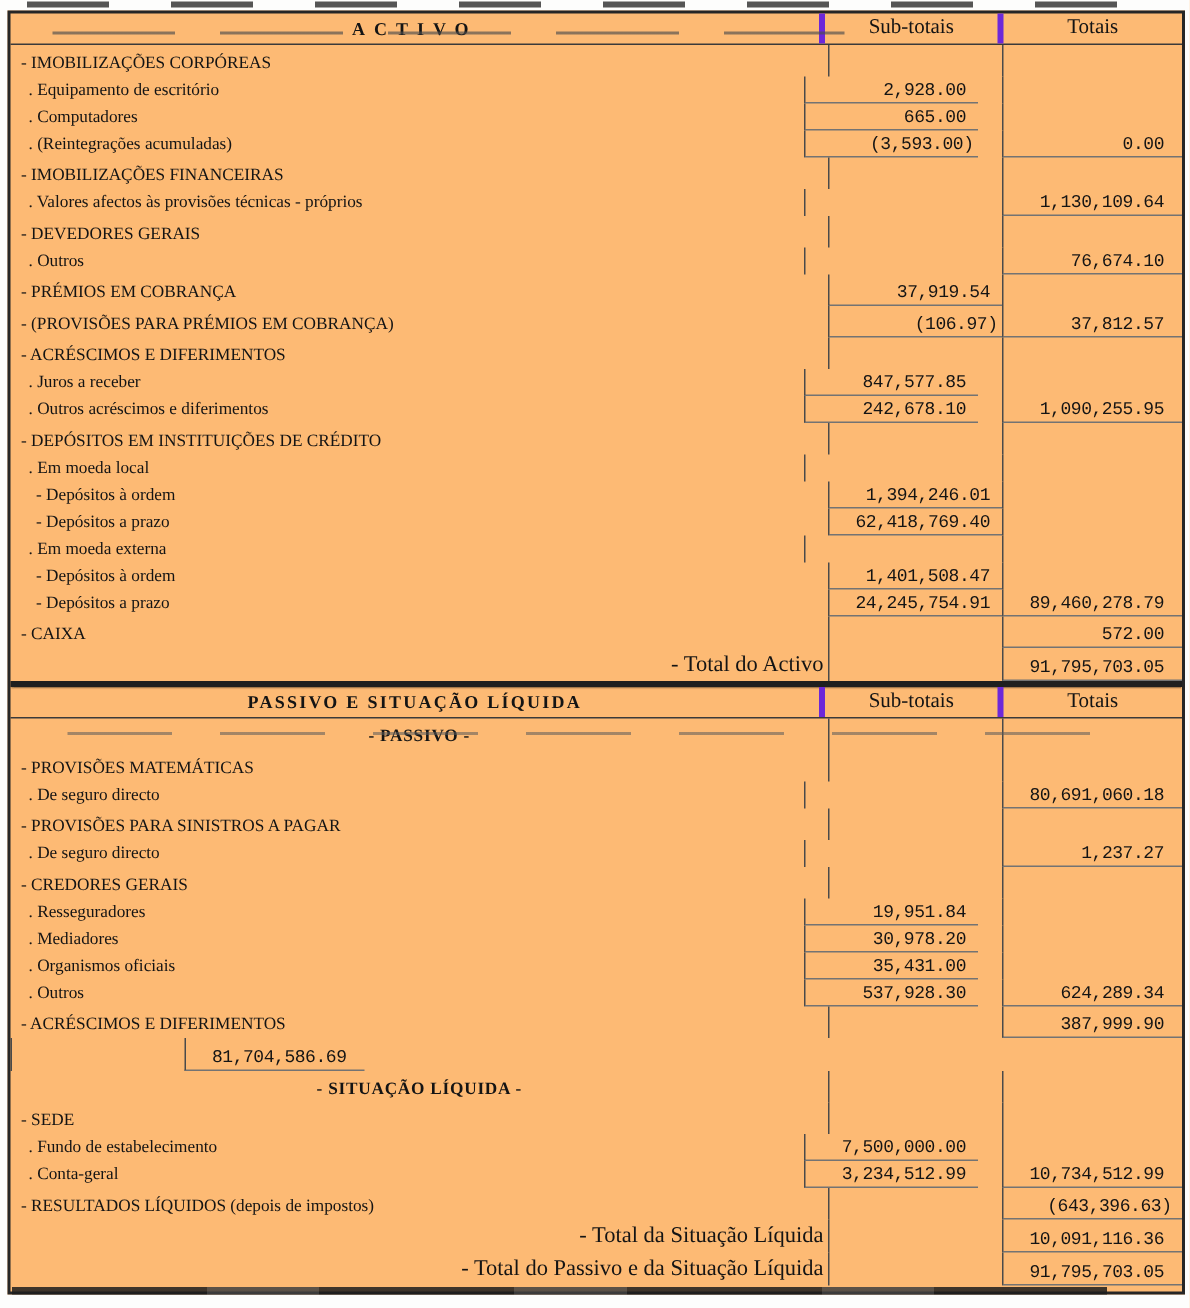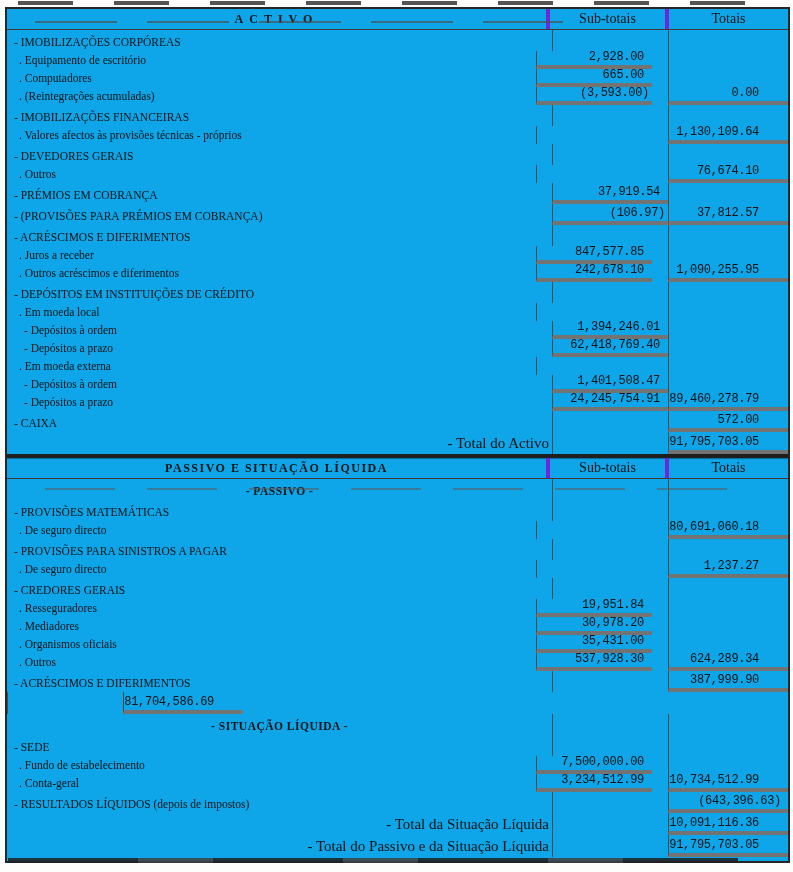--- a/index.html
+++ b/index.html
@@ -1,19 +1,19 @@
 <!DOCTYPE html>
 <html><head>
 <meta charset="utf-8">
 <style>
   html,body{margin:0;padding:0;background:#ffffff;}
   .page{position:relative;width:793px;height:872px;background:#fdfdfc;overflow:hidden;
         font-family:"Liberation Serif",serif;color:#141414;}
   .sheet{position:absolute;left:5px;top:7px;width:781px;height:852px;
-         border:2px solid #262626;display:flex;flex-direction:column;background:#0ea5e9;}
+         border:2px solid #262626;display:flex;flex-direction:column;background:#fdba74;}
   
   .hrow{display:flex;height:20px;border-bottom:1.5px solid #3a3a3a;align-items:center;flex:none;}
   .h-desc{flex:1;text-align:center;font-weight:bold;font-size:12px;letter-spacing:1.5px;white-space:nowrap;}
   .h-desc.wide{letter-spacing:6px;}
   .h-col{height:100%;display:flex;align-items:center;justify-content:center;
          border-left:4px solid #6d28d9;font-weight:normal;font-size:14px;}
   .h-sub{width:115px;}
   .h-tot{width:119px;}
   
   .row{display:flex;align-items:stretch;flex:none;}
@@ -25,24 +25,24 @@
   .desc{flex:1;display:flex;align-items:flex-end;overflow:hidden;}
   .lab{font-size:11.5px;line-height:1;padding-bottom:3px;white-space:nowrap;}
   .lab-section{padding-left:7px;}
   .lab-item{padding-left:12px;}
   .lab-subitem{padding-left:17px;}
   .lab-center{flex:1;text-align:center;font-weight:bold;letter-spacing:0.5px;}
   .lab-total{flex:1;text-align:right;padding-right:3px;font-size:15px;}
   .cell{display:flex;align-items:flex-end;justify-content:flex-end;border-left:1px solid #4a4a4a;}
   .sub{width:115px;}
   .tot{width:119px;}
-  .filled{border-bottom:4px solid #737373;}
+  .filled{border-bottom:1px solid #737373;}
   .num{font-family:"Liberation Mono",monospace;font-size:12px;line-height:1;
        letter-spacing:-0.3px;padding:0 8px 2px 0;white-space:nowrap;}
-  .tot .num{padding-right:29px;}
+  .tot .num{padding-right:12px;}
   .sub .num.paren{padding-right:3px;}
   .tot .num.paren{padding-right:7px;}
   
   .divider{flex:none;height:4px;background:#1f1f1f;box-shadow:0 1px 1px rgba(0,0,0,0.35);}
   
   .artifact{position:absolute;pointer-events:none;}
   .a-top{left:18px;top:1px;width:752px;height:4px;opacity:.8;
          background:repeating-linear-gradient(90deg,#2b2b2b 0 55px,rgba(43,43,43,0) 55px 96px);}
   .a-head{left:35px;top:21px;width:528px;height:2px;opacity:.65;
           background:repeating-linear-gradient(90deg,#4d4d4d 0 82px,rgba(77,77,77,0) 82px 112px);}

